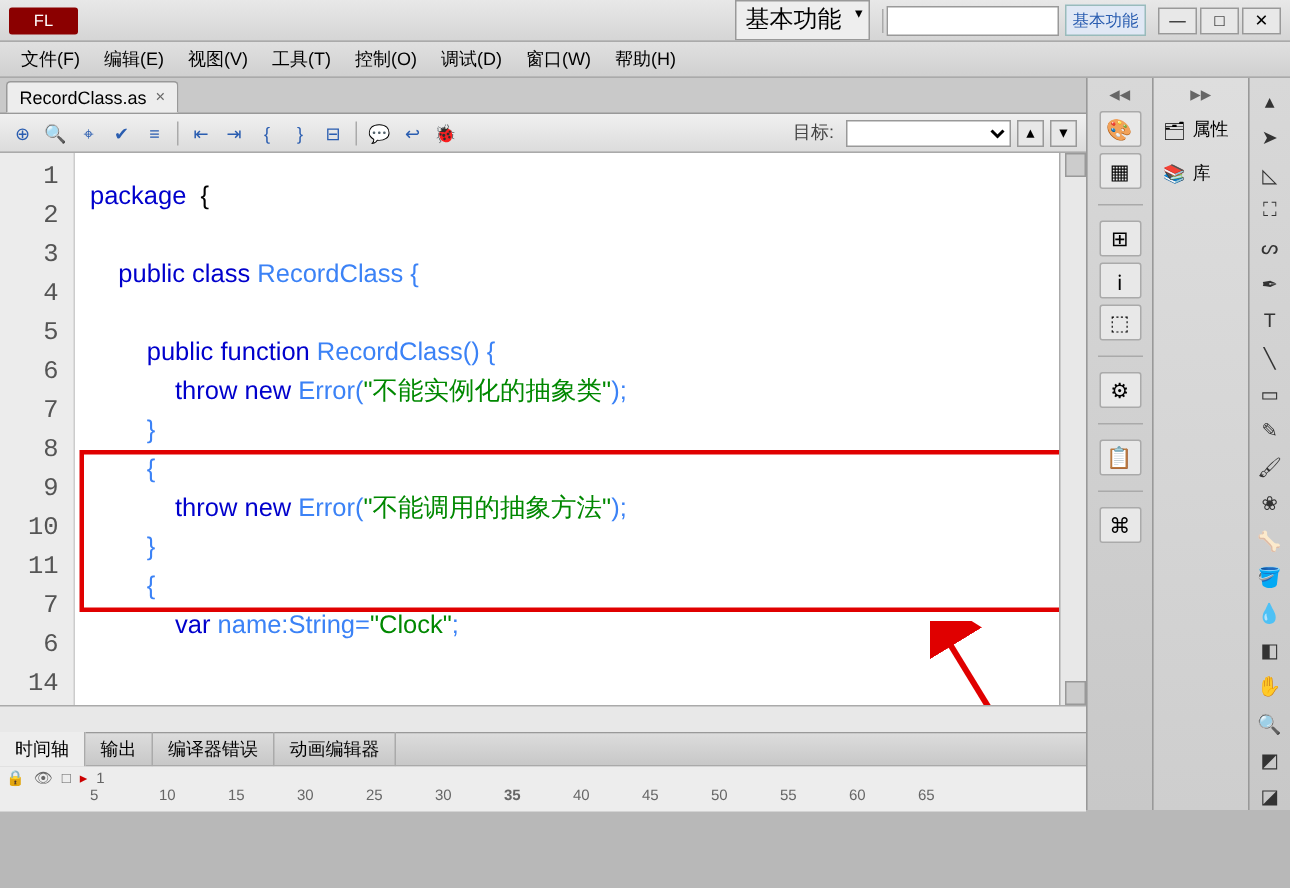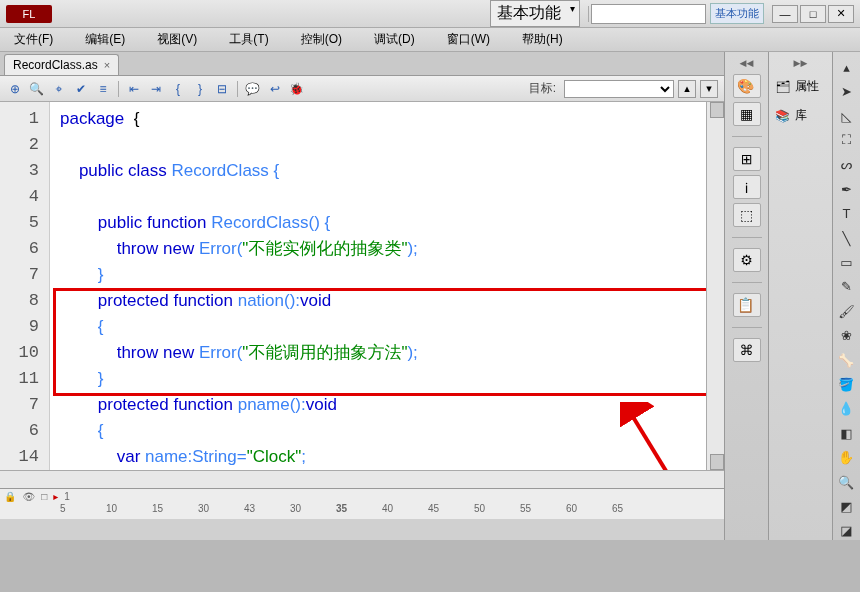--- a/index.html
+++ b/index.html
@@ -6,37 +6,37 @@
 body { background: #b8b8b8; width: 860px; height: 592px; overflow: hidden; position: relative; }
 .titlebar { height: 28px; background: linear-gradient(#e8e8e8, #d5d5d5); border-bottom: 1px solid #aaa; display: flex; align-items: center; padding: 0 6px; }
 .app-logo { width: 46px; height: 18px; background: #8b0000; color: #fff; font-weight: normal; font-size: 11px; display: flex; align-items: center; justify-content: center; border-radius: 2px; }
 .title-spacer { flex: 1; }
 .dropdown { font-size: 16px; padding: 2px 18px 2px 6px; border: 1px solid #999; background: #eee; position: relative; margin-right: 6px; }
 .dropdown::after { content: "▾"; position: absolute; right: 4px; font-size: 10px; }
 .search-box { width: 115px; height: 20px; border: 1px solid #999; background: #fff; padding: 0 4px; font-size: 12px; margin-right: 4px; }
 .ime-badge { font-size: 11px; color: #2a5db0; background: #e0e8f5; padding: 2px 4px; border: 1px solid #9bb; margin-right: 8px; }
 .winbtns { display: flex; gap: 2px; }
 .winbtn { width: 26px; height: 18px; border: 1px solid #999; background: #e8e8e8; display: flex; align-items: center; justify-content: center; font-size: 11px; cursor: pointer; }
-.menubar { height: 24px; background: linear-gradient(#e0e0e0, #d0d0d0); border-bottom: 1px solid #aaa; display: flex; align-items: center; padding: 0 6px; gap: 16px; }
+.menubar { height: 24px; background: linear-gradient(#e0e0e0, #d0d0d0); border-bottom: 1px solid #aaa; display: flex; align-items: center; padding: 0 6px; gap: 0; }
 .menu-item { font-size: 12px; padding: 3px 8px; cursor: pointer; }
 .main { display: flex; height: 488px; }
 .editor-area { flex: 1; background: #c9c9c9; display: flex; flex-direction: column; min-width: 0; }
 .tabbar { height: 24px; background: #c9c9c9; display: flex; align-items: flex-end; padding-left: 4px; border-bottom: 1px solid #999; }
 .tab { background: #ededed; border: 1px solid #999; border-bottom: none; padding: 3px 8px; font-size: 12px; display: flex; align-items: center; gap: 6px; border-radius: 3px 3px 0 0; }
 .tab-close { font-size: 11px; color: #666; cursor: pointer; }
 .toolbar { height: 26px; background: linear-gradient(#f0f0f0, #dcdcdc); border-bottom: 1px solid #aaa; display: flex; align-items: center; padding: 0 6px; gap: 4px; }
 .tool-icon { width: 18px; height: 18px; border: 1px solid transparent; display: flex; align-items: center; justify-content: center; font-size: 12px; cursor: pointer; color: #2a5db0; }
 .tool-sep { width: 1px; height: 16px; background: #aaa; margin: 0 2px; }
 .target-label { font-size: 12px; color: #444; margin-left: auto; margin-right: 4px; }
 .target-dd { width: 110px; height: 18px; border: 1px solid #999; background: #fff; font-size: 11px; }
 .nav-btn { width: 18px; height: 18px; background: #e8e8e8; border: 1px solid #999; font-size: 11px; cursor: pointer; display: flex; align-items: center; justify-content: center; }
 .code-wrap { flex: 1; display: flex; background: #fff; overflow: hidden; position: relative; }
 .gutter { width: 50px; background: #ececec; border-right: 1px solid #ccc; padding-top: 4px; }
 .gutter div { height: 26px; line-height: 26px; text-align: right; padding-right: 10px; font-family: "Courier New", monospace; font-size: 17px; color: #555; }
-.code { flex: 1; padding-top: 4px; font-family: "Courier New", monospace; font-size: 17px; overflow: hidden; position: relative; }
+.code { flex: 1; padding-top: 4px; font-family: "Courier New", monospace; font-size: 17px; overflow: hidden; position: relative; margin-top: 12px; }
 .code-line { height: 26px; line-height: 26px; white-space: pre; padding-left: 10px; }
 .kw { color: #0000cc; }
 .cls { color: #3b82f6; }
 .str { color: #008800; }
 .highlight-box { position: absolute; border: 3px solid #e00000; left: 3px; top: 186px; width: 665px; height: 108px; pointer-events: none; }
 .arrow { position: absolute; pointer-events: none; }
 .vscroll { width: 18px; background: #e8e8e8; border-left: 1px solid #aaa; position: relative; }
 .vscroll::before, .vscroll::after { content: ""; position: absolute; left: 3px; width: 12px; height: 14px; background: #ccc; border: 1px solid #999; }
 .vscroll::before { top: 0; }
 .vscroll::after { bottom: 0; }
@@ -146,47 +146,51 @@
             </defs>
           <line x1="120" y1="190" x2="10" y2="10" stroke="#e00000" stroke-width="4" marker-end="url(#ah)"></line>
         </svg>
       <div class="code-line"><span class="kw">package</span><span>  {</span></div>
           <div class="code-line"></div>
           <div class="code-line"><span>    </span><span class="kw">public</span><span> </span><span class="kw">class</span><span class="cls"> RecordClass {</span></div>
           <div class="code-line"></div>
           <div class="code-line"><span>        </span><span class="kw">public</span><span> </span><span class="kw">function</span><span class="cls"> RecordClass() {</span></div>
           <div class="code-line"><span>            </span><span class="kw">throw</span><span> </span><span class="kw">new</span><span class="cls"> Error(</span><span class="str">"不能实例化的抽象类"</span><span class="cls">);</span></div>
           <div class="code-line"><span class="cls">        }</span></div>
-          <div class="code-line"><span>        </span><span class="kw">protected</span><span> </span><span class="kw">function</span><span class="cls"> nation():</span><span class="kw">void</span></div>
           <div class="code-line"><span class="cls">        {</span></div>
           <div class="code-line"><span>            </span><span class="kw">throw</span><span> </span><span class="kw">new</span><span class="cls"> Error(</span><span class="str">"不能调用的抽象方法"</span><span class="cls">);</span></div>
           <div class="code-line"><span class="cls">        }</span></div>
-          <div class="code-line"><span>        </span><span class="kw">protected</span><span> </span><span class="kw">function</span><span class="cls"> pname():</span><span class="kw">void</span></div>
           <div class="code-line"><span class="cls">        {</span></div>
           <div class="code-line"><span>            </span><span class="kw">var</span><span class="cls"> name:String=</span><span class="str">"Clock"</span><span class="cls">;</span></div>
         </div>
       <div class="vscroll"></div>
     </div>
     <div class="hscroll"></div>
 
     <div class="bottombar">
+      <div class="bottom-tabs">
+        <div class="btab active">时间轴</div>
+        <div class="btab">输出</div>
+        <div class="btab">编译器错误</div>
+        <div class="btab">动画编辑器</div>
+      </div>
       <div class="ruler">
         <div class="ruler-header">
           <span>🔒</span>
           <span>👁</span>
           <span>□</span>
           <span style="color:#c00">▸</span>
             <span>1</span>
         </div>
         <div class="ruler-marks" id="ruler-marks">
             <div class="ruler-mark" style="left: 0px;">5</div>
             <div class="ruler-mark" style="left: 46px;">10</div>
             <div class="ruler-mark" style="left: 92px;">15</div>
             <div class="ruler-mark" style="left: 138px;">30</div>
-            <div class="ruler-mark" style="left: 184px;">43</div>
+            <div class="ruler-mark" style="left: 184px;">25</div>
             <div class="ruler-mark" style="left: 230px;">30</div>
             <div class="ruler-mark" style="left: 276px; font-weight: bold;">35</div>
             <div class="ruler-mark" style="left: 322px;">40</div>
             <div class="ruler-mark" style="left: 368px;">45</div>
             <div class="ruler-mark" style="left: 414px;">50</div>
             <div class="ruler-mark" style="left: 460px;">55</div>
             <div class="ruler-mark" style="left: 506px;">60</div>
             <div class="ruler-mark" style="left: 552px;">65</div>
           </div>
       </div>

